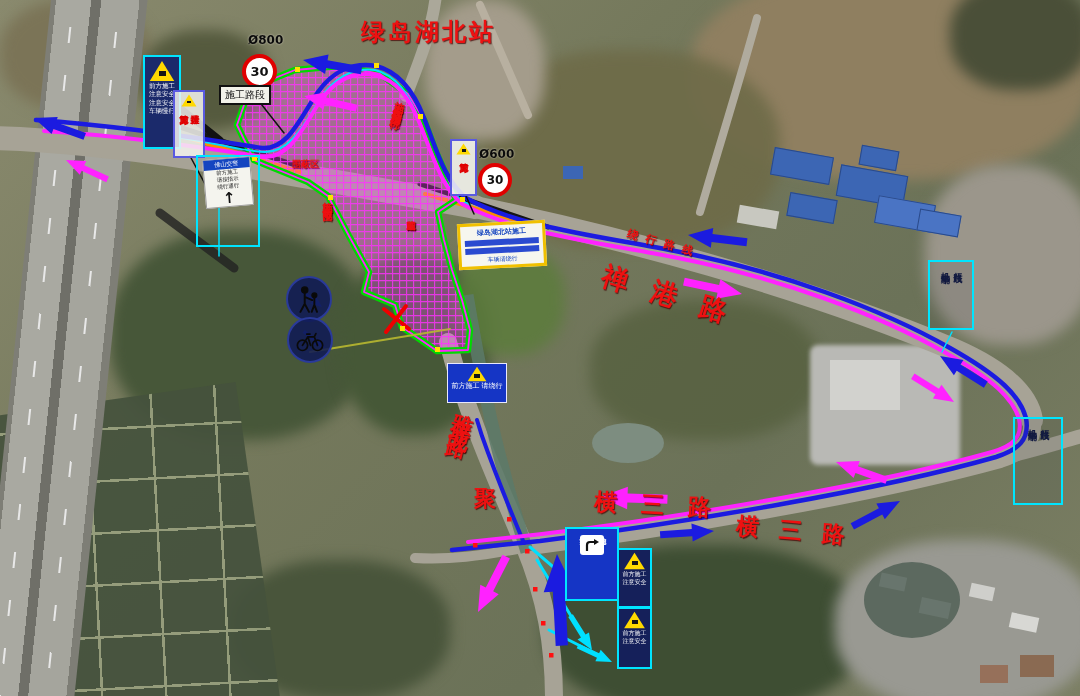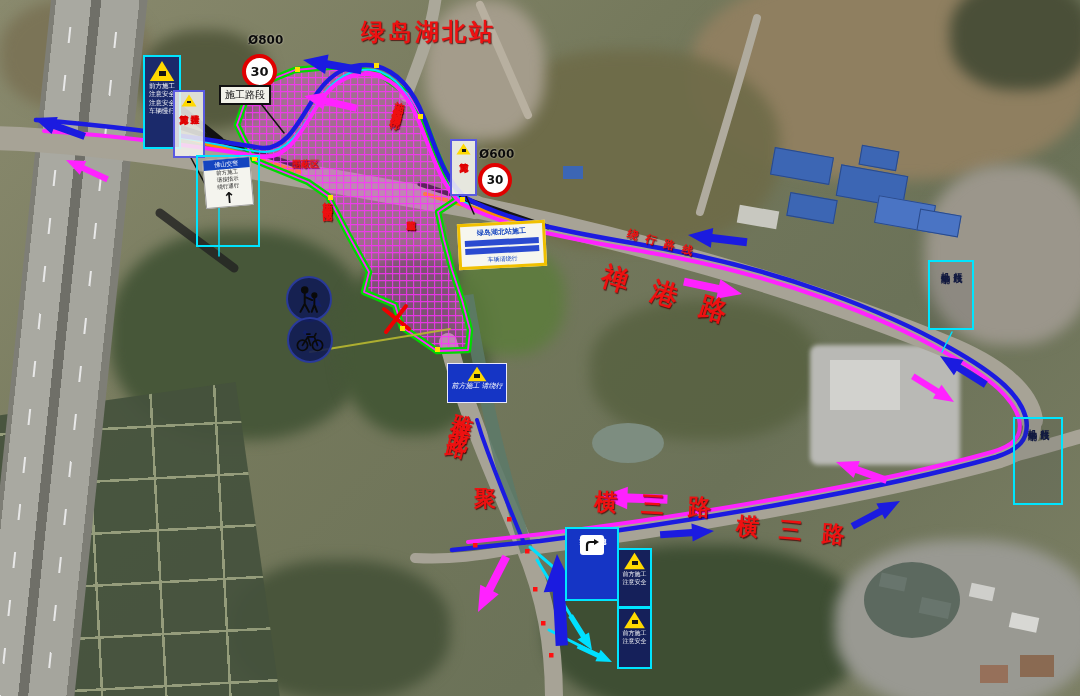--- a/index.html
+++ b/index.html
@@ -13,21 +13,21 @@
     text-shadow:1px 1px 1px rgba(70,0,0,.75);}
   .v{writing-mode:vertical-rl;text-orientation:upright;}
   .sign{position:absolute;z-index:7;box-sizing:border-box;}
   .tri{background:#ffd900;clip-path:polygon(50% 4%,97% 96%,3% 96%);position:relative;}
   .tri::after{content:"";position:absolute;left:37%;top:52%;width:27%;height:20%;background:#151515;}
   .spd{position:absolute;z-index:7;border-radius:50%;background:#fff;border:4px solid #e00000;
     color:#111;font-weight:bold;display:flex;align-items:center;justify-content:center;}
   .dia{position:absolute;z-index:7;color:#0a0a0a;font-weight:bold;font-size:12px;text-shadow:0 0 2px #cfcabb;}
   .boxlabel{position:absolute;z-index:7;background:#f2f2ea;border:2px solid #111;color:#111;
     font-size:10px;font-weight:normal;padding:1px 4px;white-space:nowrap;}
-  .board-blue{background:#1535c5;border:1px solid #e8e8ff;color:#fff;font-style:italic;}
+  .board-blue{background:#1535c5;border:1px solid #e8e8ff;color:#fff;}
   .wline{color:#fff;font-size:6.5px;line-height:1.3;text-align:center;white-space:nowrap;}
   .navy-circle{position:absolute;z-index:7;border-radius:50%;background:rgba(16,26,84,.88);
     border:2px solid #2a3a9a;display:flex;align-items:center;justify-content:center;}
   .noteboard{border:2px solid #00e5ff;display:flex;gap:3px;justify-content:center;align-items:flex-start;
     padding:3px 2px;background:rgba(40,50,60,.12);}
   .noteboard .v{font-size:9px;font-weight:bold;color:#121a40;letter-spacing:1px;line-height:1.05;}
 </style>
 </head>
 <body>
 

